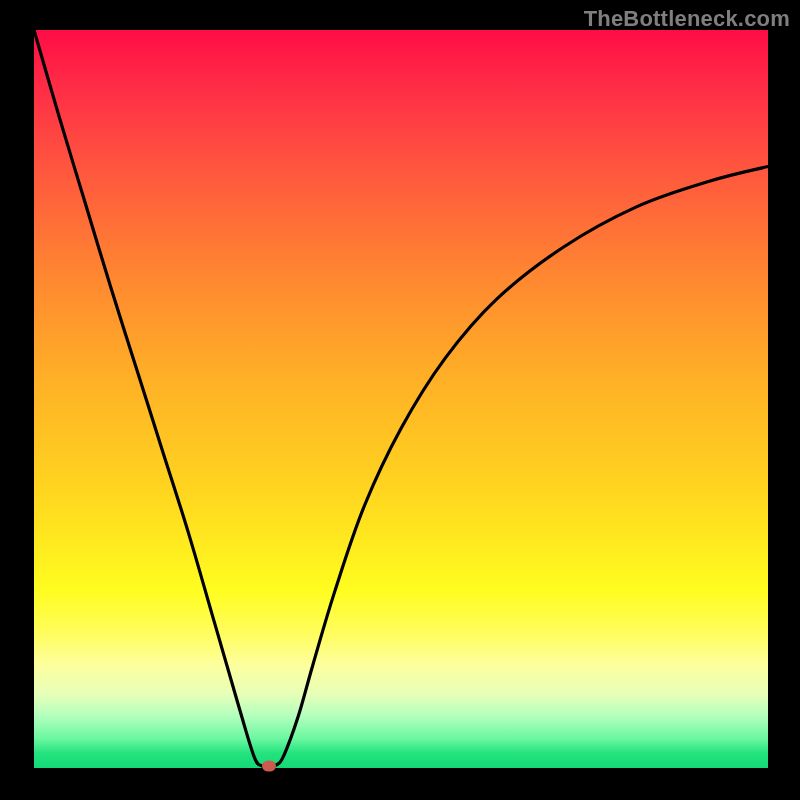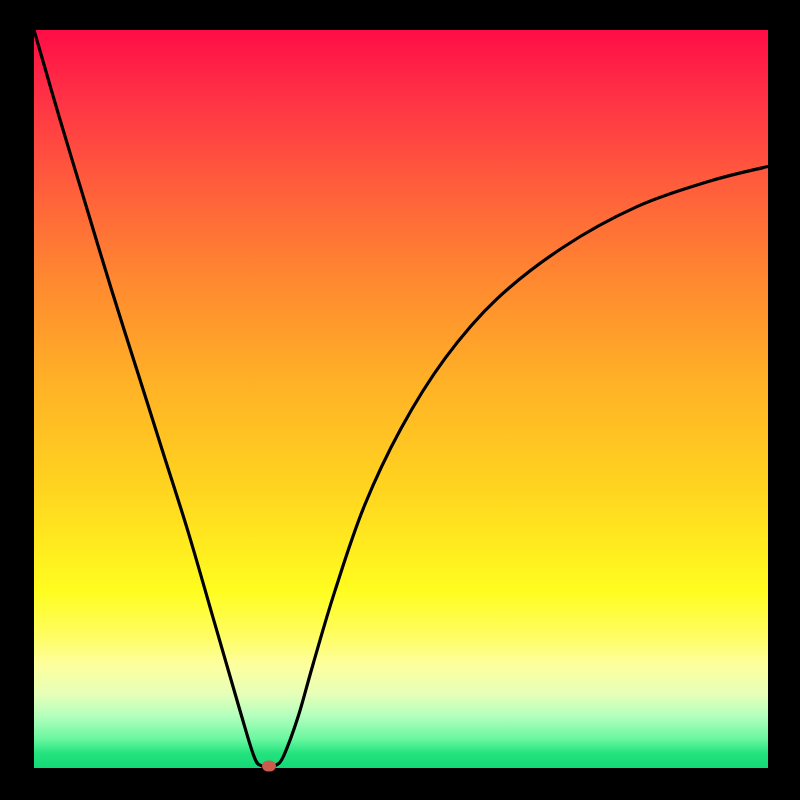--- a/index.html
+++ b/index.html
@@ -68,13 +68,14 @@
 </head>
 <body>
 
 <div class="frame">
   <div class="plot-area">
     <svg class="curve" viewBox="0 0 734 738" preserveAspectRatio="none">
       <path id="curve-path" fill="none" stroke="#000" stroke-width="3.2" stroke-linecap="round" d="M 0.00 0.00 C 4.62 15.94, 16.44 57.34, 25.69 88.56 C 34.94 119.78, 42.13 142.88, 51.38 173.43 C 60.63 203.98, 67.82 228.41, 77.07 258.30 C 86.32 288.19, 93.51 310.26, 102.76 339.48 C 112.01 368.70, 119.20 391.44, 128.45 420.66 C 137.70 449.88, 144.89 471.29, 154.14 501.84 C 163.39 532.39, 170.58 558.52, 179.83 590.40 C 189.08 622.28, 198.25 654.38, 205.52 678.96 C 212.79 703.54, 216.24 716.70, 220.20 726.93 C 224.16 737.16, 224.90 733.79, 227.54 735.79 C 230.18 737.78, 232.24 738.13, 234.88 738.00 C 237.52 737.87, 239.58 737.17, 242.22 735.05 C 244.86 732.92, 245.60 734.96, 249.56 726.19 C 253.52 717.42, 258.96 702.81, 264.24 686.34 C 269.52 669.87, 272.31 657.26, 278.92 634.68 C 285.53 612.10, 291.69 589.44, 300.94 560.88 C 310.19 532.32, 318.41 505.23, 330.30 476.01 C 342.19 446.79, 352.47 425.09, 367.00 398.52 C 381.53 371.95, 393.86 351.66, 411.04 328.41 C 428.22 305.16, 441.28 289.30, 462.42 269.37 C 483.56 249.44, 503.38 234.32, 528.48 217.71 C 553.58 201.11, 575.46 189.08, 601.88 177.12 C 628.30 165.16, 651.50 158.60, 675.28 151.29 C 699.06 143.98, 723.43 139.19, 734.00 136.53"></path>
     </svg>
     <div id="marker" class="marker" style="left: 234.88px; top: 735.786px;"></div>
   </div>
+  <div class="watermark">TheBottleneck.com</div>
 </div>
 
 </body></html>

